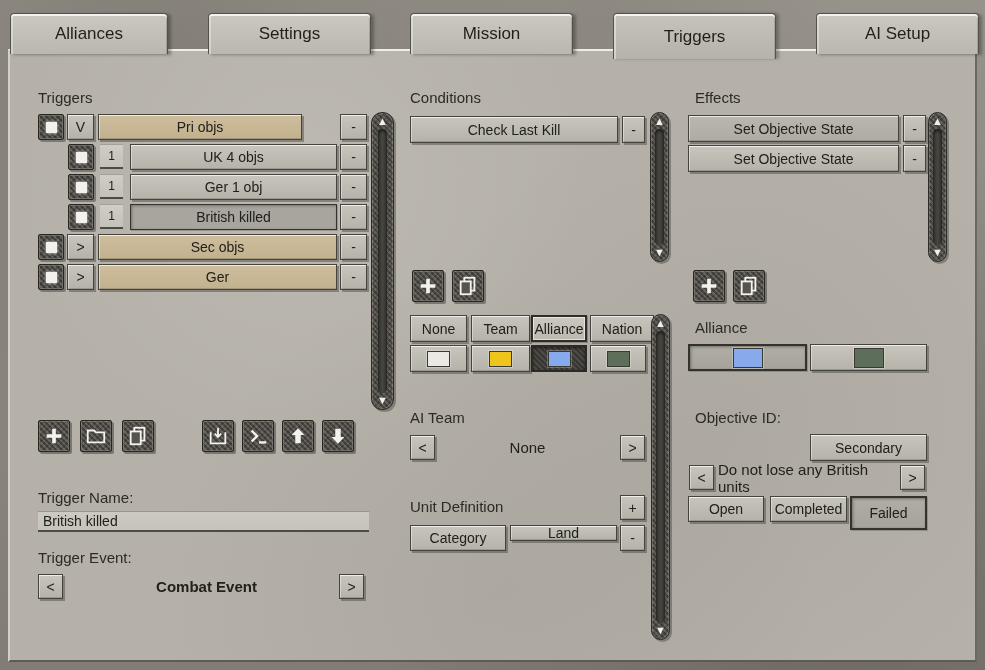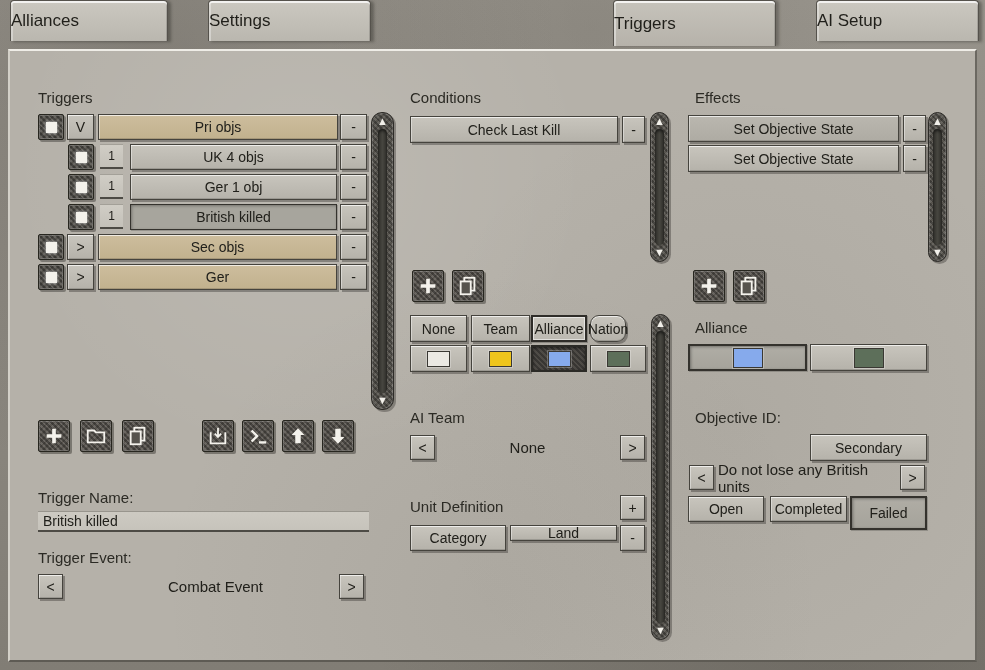--- a/index.html
+++ b/index.html
@@ -11,22 +11,22 @@
       radial-gradient(circle at 15% 10%, rgba(70,66,60,.25), transparent 40%),
       radial-gradient(circle at 85% 90%, rgba(60,57,52,.28), transparent 45%),
       radial-gradient(circle at 60% 4%, rgba(120,116,108,.35), transparent 30%),
       linear-gradient(180deg,#97938b,#817d75);
     position:relative;
   }
   .stage{ position:absolute; inset:0; }
 
   
   .tab{
-    position:absolute; top:0; height:41px;
-    display:flex; align-items:center; 
+    position:absolute; top:13px; height:41px;
+    display:flex; align-items:center; justify-content:center;
     font-size:17px; color:#201f1a;
     background:linear-gradient(180deg,#cbc8c0,#bab7af);
     border:1px solid #55524c; border-bottom:none;
     border-radius:4px 4px 0 0;
     box-shadow: inset 0 2px 0 rgba(255,255,255,.75), inset 2px 0 0 rgba(255,255,255,.35),
                 inset -1px 0 0 rgba(0,0,0,.15), 3px 1px 3px rgba(30,28,24,.35);
     z-index:2; cursor:pointer;
   }
   .tab.active{ height:46px; z-index:4;
     background:linear-gradient(180deg,#c6c3bb,#b6b2aa);
@@ -143,36 +143,39 @@
 <body>
 
 <div class="stage">
 
   <div class="tab" style="left:10px;width:158px;">
       <span>Alliances</span>
     </div>
   <div class="tab" style="left:208px;width:163px;">
       <span>Settings</span>
     </div>
+  <div class="tab" style="left:410px;width:163px;">
+      <span>Mission</span>
+    </div>
   <div class="tab active" style="left:613px;width:163px;">
       <span>Triggers</span>
     </div>
   <div class="tab" style="left:816px;width:163px;">
       <span>AI Setup</span>
     </div>
 
   <div class="panel"></div>
 
   <div class="lbl" style="left:38px;top:89px;">Triggers</div>
 
   <div class="chk" style="left:38px;top:114px;">
       <span class="chk-fill"></span>
     </div>
   <div class="btn" style="left:67px;top:114px;width:27px;height:26px;">V</div>
-  <div class="btn tan" style="left:98px;top:114px;width:240px;height:26px;">Pri objs</div>
+  <div class="btn tan" style="left:98px;top:114px;width:204px;height:26px;">Pri objs</div>
   <div class="btn" style="left:340px;top:114px;width:27px;height:26px;">-</div>
 
   <div class="chk" style="left:68px;top:144px;">
       <span class="chk-fill"></span>
     </div>
   <div class="numfield" style="left:100px;top:144px;">1</div>
   <div class="btn" style="left:130px;top:144px;width:207px;height:26px;">UK 4 objs</div>
   <div class="btn" style="left:340px;top:144px;width:27px;height:26px;">-</div>
 
   <div class="chk" style="left:68px;top:174px;">
@@ -246,21 +249,21 @@
   <div class="ibtn" style="left:322px;top:420px;">
     <svg viewBox="0 0 24 24">
         <path d="M12 20.5L5 13h4V4h6v9h4z" fill="#f4f2ec"></path>
       </svg>
   </div>
 
   <div class="lbl" style="left:38px;top:489px;">Trigger Name:</div>
   <input class="textinput" style="left: 38px; top: 511px; width: 331px;" value="British killed">
   <div class="lbl" style="left:38px;top:549px;">Trigger Event:</div>
   <div class="btn" style="left:38px;top:574px;width:25px;height:25px;">&lt;</div>
-  <div class="ctext" style="left:113px;top:574px;width:205px;height:25px;">Combat Event</div>
+  <div class="ctext" style="left:104px;top:574px;width:205px;height:25px;font-weight:bold;">Combat Event</div>
   <div class="btn" style="left:339px;top:574px;width:25px;height:25px;">&gt;</div>
 
   <div class="lbl" style="left:410px;top:89px;">Conditions</div>
   <div class="btn" style="left:410px;top:116px;width:208px;height:27px;">Check Last Kill</div>
   <div class="btn" style="left:622px;top:116px;width:23px;height:27px;">-</div>
   <div class="vscroll" style="left:650px;top:112px;width:19px;height:150px;">
     <span class="arr">▲</span>
     <span class="track"></span>
     <span class="arr">▼</span>
   </div>
@@ -272,21 +275,21 @@
   <div class="ibtn" style="left:452px;top:270px;">
     <svg viewBox="0 0 24 24">
       <rect x="8" y="3" width="11" height="14" fill="none" stroke="#f4f2ec" stroke-width="2"></rect>
       <rect x="4" y="7" width="11" height="14" fill="#57544e" stroke="#f4f2ec" stroke-width="2"></rect>
     </svg>
   </div>
 
   <div class="btn" style="left:410px;top:315px;width:57px;height:27px;">None</div>
   <div class="btn" style="left:471px;top:315px;width:59px;height:27px;">Team</div>
   <div class="btn outlined" style="left:531px;top:315px;width:56px;height:27px;">Alliance</div>
-  <div class="btn" style="left:590px;top:315px;width:36px;height:27px;border-radius:9px;">Nation</div>
+  <div class="btn" style="left:590px;top:315px;width:64px;height:27px;">Nation</div>
 
   <div class="btn" style="left:410px;top:345px;width:57px;height:27px;">
     <span class="swatch" style="background: rgb(235, 233, 227);"></span>
   </div>
   <div class="btn" style="left:471px;top:345px;width:59px;height:27px;">
     <span class="swatch" style="background: rgb(238, 197, 29);"></span>
   </div>
   <div class="btn darksel" style="left:531px;top:345px;width:56px;height:27px;">
     <span class="swatch" style="background: rgb(134, 170, 236);"></span>
   </div>

